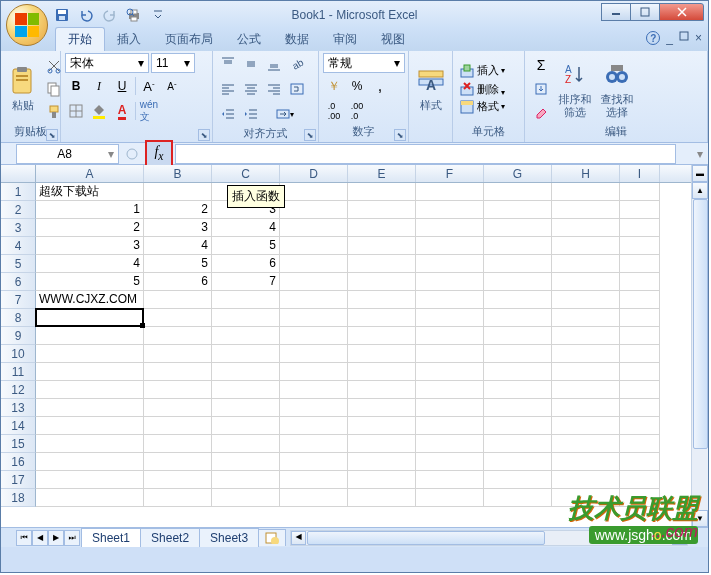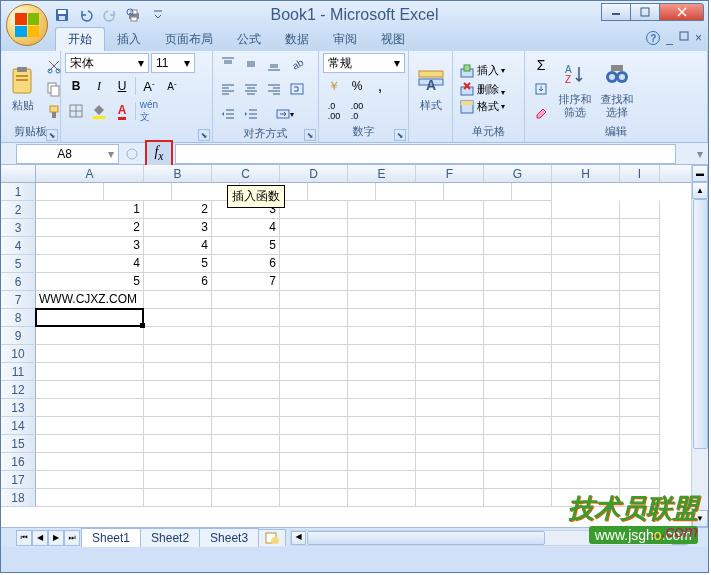--- a/index.html
+++ b/index.html
@@ -3,21 +3,21 @@
 <meta charset="utf-8">
 <style>
 * { box-sizing: border-box; margin: 0; padding: 0; }
 body { font-family: "Microsoft YaHei", SimSun, Arial, sans-serif; font-size: 12px; background: #fff; overflow: hidden; width: 711px; height: 575px; position: relative; }
 
 
 .window { border: 1px solid #5a7da8; width: 709px; height: 573px; position: relative; background: #cfe0f7; }
 .titlebar { height: 28px; background: linear-gradient(#e4eefb, #cde0f7); display: flex; align-items: center; position: relative; }
 .qat { display: flex; gap: 2px; margin-left: 50px; align-items: center; }
 .qat-btn { width: 22px; height: 22px; display: flex; align-items: center; justify-content: center; border-radius: 3px; }
-.title-text { position: absolute; left: 50%; transform: translateX(-50%); color: #3b5a82; font-size: 16px; }
+.title-text { position: absolute; left: 50%; transform: translateX(-50%); color: #3b5a82; font-size: 12px; }
 .win-controls { position: absolute; right: 4px; top: 2px; display: flex; }
 .win-btn { width: 30px; height: 18px; border: 1px solid #5a7da8; display: flex; align-items: center; justify-content: center; font-size: 10px; margin-left: -1px; }
 .win-min { background: linear-gradient(#f0f6fd, #c8daf0); }
 .win-max { background: linear-gradient(#f0f6fd, #c8daf0); }
 .win-close { background: linear-gradient(#f29a8f, #d44a3a); color: #fff; width: 45px; border-radius: 0 3px 0 0; }
 
 
 .office-btn { position: absolute; left: 5px; top: 3px; width: 42px; height: 42px; border-radius: 50%; background: radial-gradient(circle at 30% 30%, #fff, #f7d97e 40%, #e8a33d); border: 1px solid #a87b2e; z-index: 10; display: flex; align-items: center; justify-content: center; }
 .office-logo { width: 24px; height: 24px; display: grid; grid-template: 1fr 1fr / 1fr 1fr; gap: 1px; }
 .office-logo span:nth-child(1){background:#eb3c00;} .office-logo span:nth-child(2){background:#80bb00;} .office-logo span:nth-child(3){background:#00a4ee;} .office-logo span:nth-child(4){background:#ffb900;}
@@ -540,20 +540,21 @@
         <div class="row-h">12</div>
         <div class="row-h">13</div>
         <div class="row-h">14</div>
         <div class="row-h">15</div>
         <div class="row-h">16</div>
         <div class="row-h">17</div>
         <div class="row-h">18</div>
       </div>
     <div class="cells">
         <div class="cell-row">
+          <div class="cell" style="width: 108px;">超级下载站</div>
           <div class="cell" style="width: 68px;"></div>
           <div class="cell" style="width: 68px;"></div>
           <div class="cell" style="width: 68px;"></div>
           <div class="cell" style="width: 68px;"></div>
           <div class="cell" style="width: 68px;"></div>
           <div class="cell" style="width: 68px;"></div>
           <div class="cell" style="width: 68px;"></div>
           <div class="cell" style="width: 40px;"></div>
         </div>
         <div class="cell-row">

